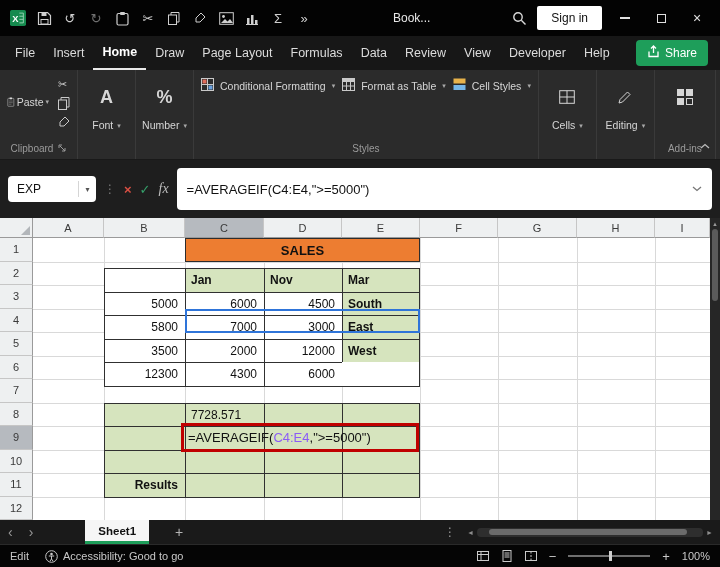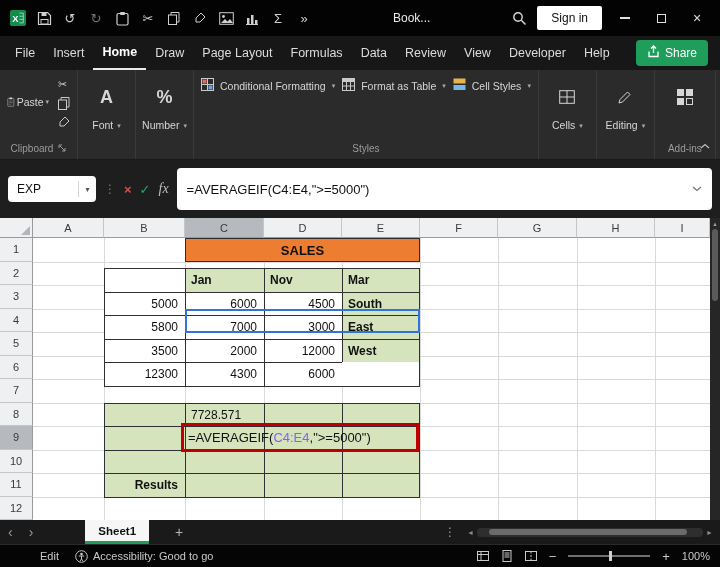--- a/index.html
+++ b/index.html
@@ -109,21 +109,21 @@
     font-weight:bold; font-size:11.5px; padding:0 13px; border-bottom:3px solid #1E9E5A; }
   .add-sheet { display:flex; align-items:center; color:#b5b5b5; font-size:14px; padding:0 12px; margin-left:14px; }
   .tab-menu { margin-left:auto; display:flex; align-items:center; color:#9a9a9a; font-size:12px; padding:0 8px; }
   .hscroll { width:256px; display:flex; align-items:center; padding-right:4px; }
   .hs-arrow { color:#8d8d8d; font-size:7px; padding:0 3px; }
   .hs-track { flex:1; height:9px; background:#2e2e2e; border-radius:4px; position:relative; }
   .hs-thumb { position:absolute; left:12px; right:16px; top:1.5px; height:6px; background:#6b6b6b; border-radius:3px; }
 
   
   .statusbar { height:23px; background:#050505; border-top:1px solid #2a2a2a; display:flex; align-items:center;
-    color:#c9c9c9; font-size:11px; flex:none;padding-left:30px; }
+    color:#c9c9c9; font-size:11px; flex:none; }
   .sb-mode { margin-left:10px; }
   .sb-acc-icon { margin-left:16px; display:flex; }
   .sb-acc-text { margin-left:5px; }
   .sb-right { margin-left:auto; display:flex; align-items:center; gap:12px; margin-right:10px; }
   .sb-view { display:flex; }
   .z-glyph { font-size:13px; color:#c9c9c9; }
   .z-track { width:82px; height:2px; background:#6f6f6f; position:relative; }
   .z-thumb { position:absolute; left:50%; top:-4px; width:3px; height:10px; background:#cfcfcf; }
 </style>
 </head>

